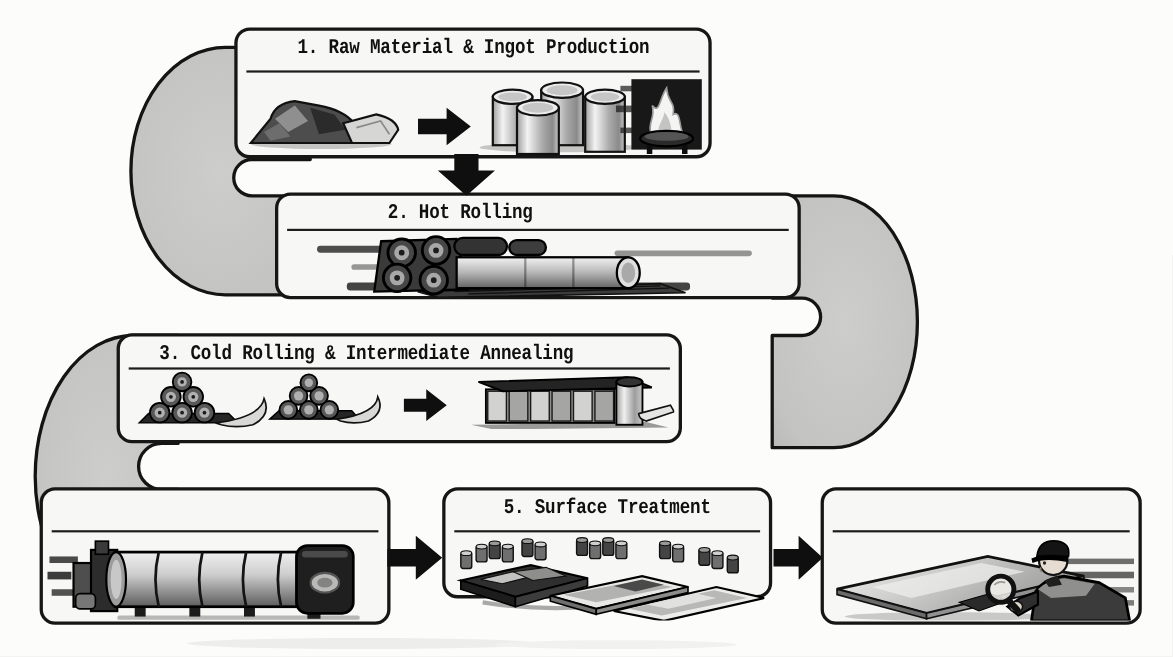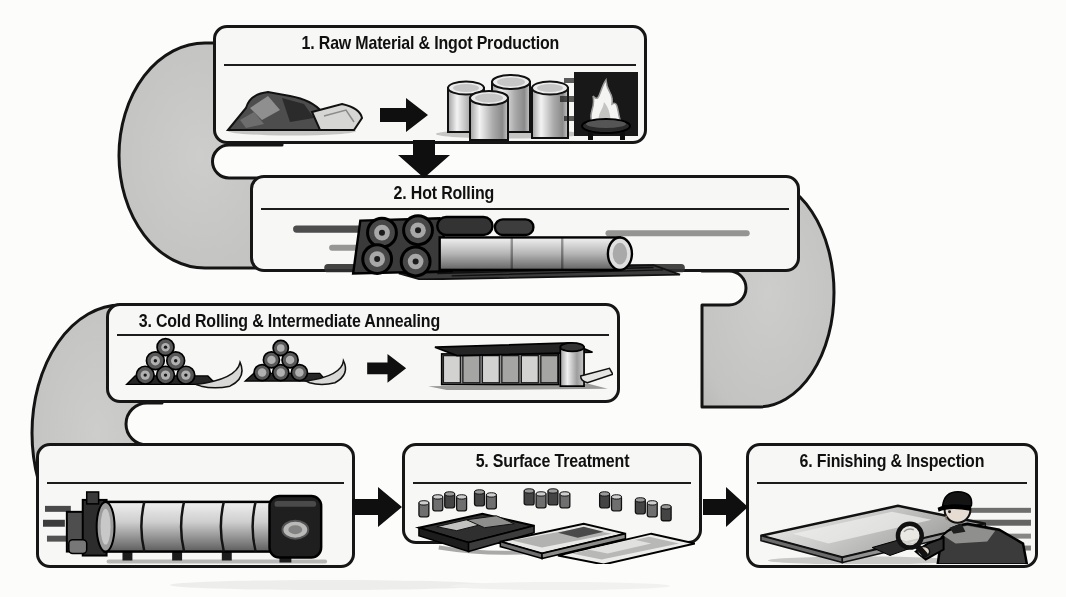--- a/index.html
+++ b/index.html
@@ -1,31 +1,31 @@
 <!DOCTYPE html>
 <html><head>
 <meta charset="utf-8">
 <style>
   html,body{margin:0;padding:0;background:#e9e9e7;}
   .stage{position:relative;width:1066px;height:597px;background:#fcfcfa;overflow:hidden;
-         font-family:Liberation Sans, sans-serif;}
+         font-family:Liberation Mono, monospace;}
   .track{position:absolute;left:0;top:0;width:1066px;height:597px;z-index:0;}
   .box{position:absolute;box-sizing:border-box;background:#f7f7f5;border:3px solid #161616;
        border-radius:14px;z-index:2;}
   .title{position:absolute;left:0;right:0;top:4px;text-align:center;white-space:nowrap;
          font-weight:bold;font-size:19px;color:#101010;z-index:3;}
   .title .t{display:inline-block;transform:scaleX(0.84);transform-origin:50% 50%;
             letter-spacing:-0.2px;}
   .sep{position:absolute;left:8px;right:8px;border-top:2.5px solid #1c1c1c;z-index:3;}
   .ill{position:absolute;left:4px;right:4px;bottom:3px;z-index:2;}
   .arrow{position:absolute;z-index:4;}
   
   .b1{left:213px;top:25px;width:434px;height:119px;}
   .b1 .sep{top:36px}.b1 .ill{top:40px}
-  .b2{left:250px;top:175px;width:550px;height:97px;}
+  .b2{left:250px;top:175px;width:478px;height:97px;}
   .b2 .title{padding-right:30%}.b2 .sep{top:30px}.b2 .ill{top:33px}
   .b3{left:106px;top:303px;width:514px;height:100px;}
   .b3 .title{padding-right:29%}.b3 .sep{top:28px}.b3 .ill{top:31px}
   .b4{left:36px;top:443px;width:319px;height:125px;}
   .b5{left:402px;top:443px;width:300px;height:101px;}
   .b6{left:746px;top:443px;width:292px;height:125px;}
   .b4 .sep,.b5 .sep,.b6 .sep{top:36px}
   .b4 .ill,.b5 .ill,.b6 .ill{top:40px}
 </style>
 </head>
@@ -310,21 +310,20 @@
         <path d="M180 64 L226 54 L244 58 L200 68 Z" fill="#e0e0de"></path>
       </g>
     </svg>
   </div>
 
   <svg class="arrow" style="left:703px;top:487px;" width="45" height="40" viewBox="0 0 45 40">
     <path d="M0 12 L23 12 L23 0 L45 20 L23 40 L23 28 L0 28 Z" fill="#0f0f0f"></path>
   </svg>
 
   <div class="box b6">
-    <div class="title"><span class="t">6. Finishing &amp; Inspection</span></div>
     <div class="sep"></div>
     <svg class="ill" viewBox="0 0 280 79" preserveAspectRatio="xMidYMid meet">
       <defs>
         <linearGradient id="sh6" x1="0" y1="0" x2="1" y2="0.4">
           <stop offset="0" stop-color="#f2f2f0"></stop>
             <stop offset="0.5" stop-color="#c9c9c7"></stop>
           <stop offset="1" stop-color="#9b9b99"></stop>
         </linearGradient>
       </defs>
       <rect x="196" y="22" width="84" height="5" fill="#4b4b4b" opacity="0.8"></rect>

